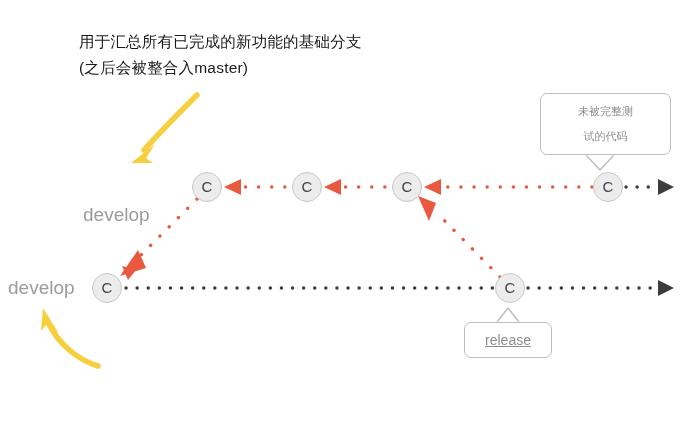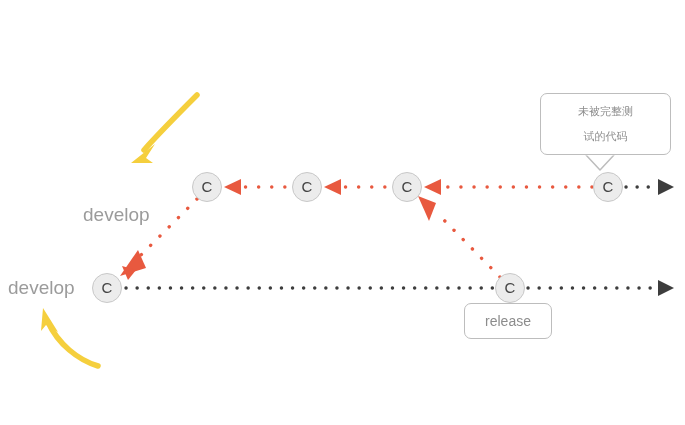--- a/index.html
+++ b/index.html
@@ -88,25 +88,26 @@
     top: 93px;
     width: 131px;
     height: 62px;
     font-size: 11px;
     line-height: 25px;
     padding-top: 5px;
     white-space: pre;
   }
   #callout-release {
     left: 464px;
-    top: 303px;
+    top: 322px;
     width: 88px;
     height: 36px;
     font-size: 14px;
     line-height: 34px;
+    text-decoration: underline;
   }
 </style>
 </head>
 <body>
 
 <div id="canvas">
 
   <svg class="svg-layer" viewBox="0 0 685 425" xmlns="http://www.w3.org/2000/svg">
 
     <defs>
@@ -165,20 +166,22 @@
     <g>
       <path d="M586,155 L600,170 L614,155" stroke="#bdbdbd" stroke-width="1.5" fill="#ffffff" stroke-linejoin="round"></path>
       <line x1="586" y1="154.2" x2="614" y2="154.2" stroke="#ffffff" stroke-width="2.4"></line>
     </g>
     <g>
       <path d="M497,322 L508,308 L519,322" stroke="#bdbdbd" stroke-width="1.5" fill="#ffffff" stroke-linejoin="round"></path>
       <line x1="497" y1="322.8" x2="519" y2="322.8" stroke="#ffffff" stroke-width="2.4"></line>
     </g>
   </svg>
 
+  <div class="note" id="note-top">用于汇总所有已完成的新功能的基础分支
+(之后会被整合入master)</div>
 
 
   <div class="lane-label" id="label-develop">develop</div>
 
   <div class="lane-label" id="label-master">develop</div>
 
   <div class="commit" style="left:207px; top:187px;">C</div>
   <div class="commit" style="left:307px; top:187px;">C</div>
   <div class="commit" style="left:407px; top:187px;">C</div>
   <div class="commit" style="left:608px; top:187px;">C</div>

